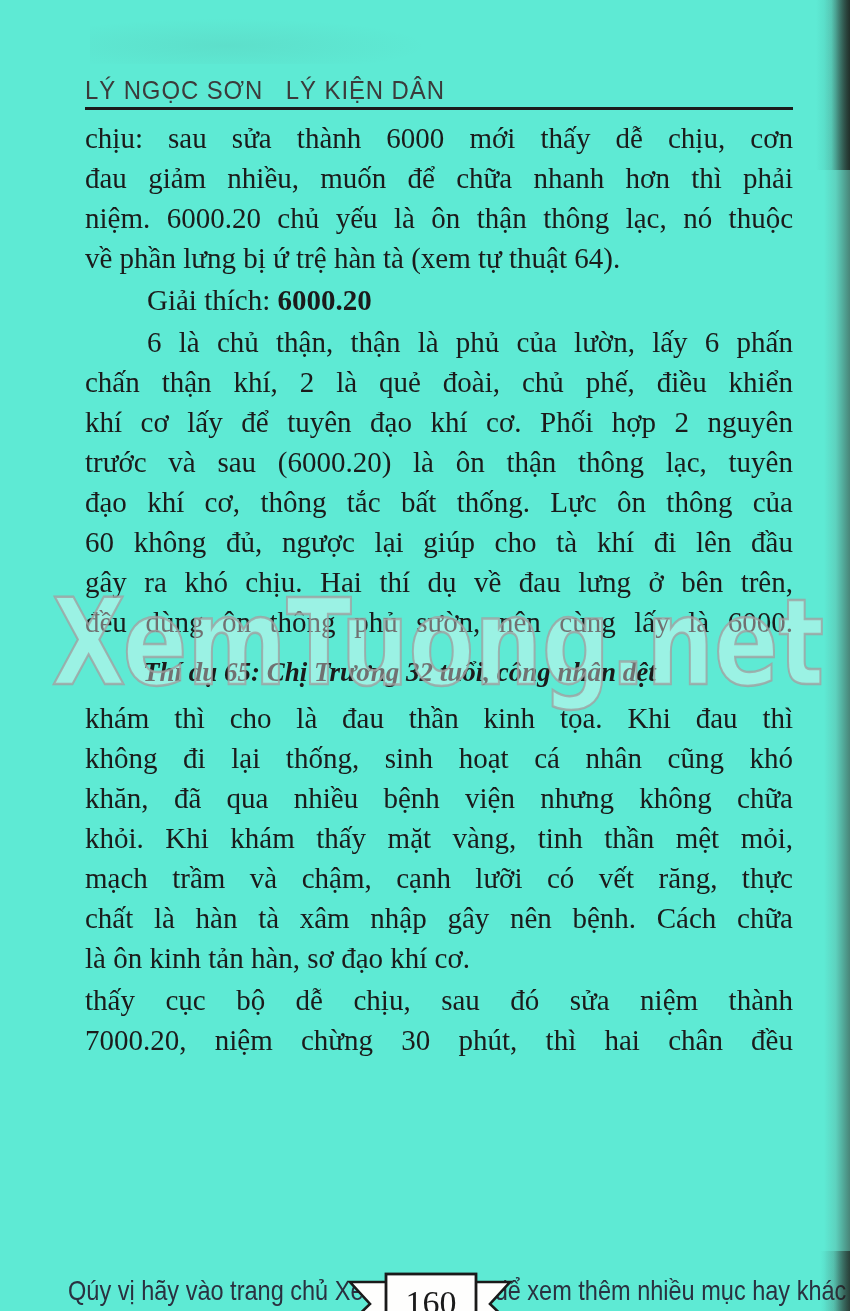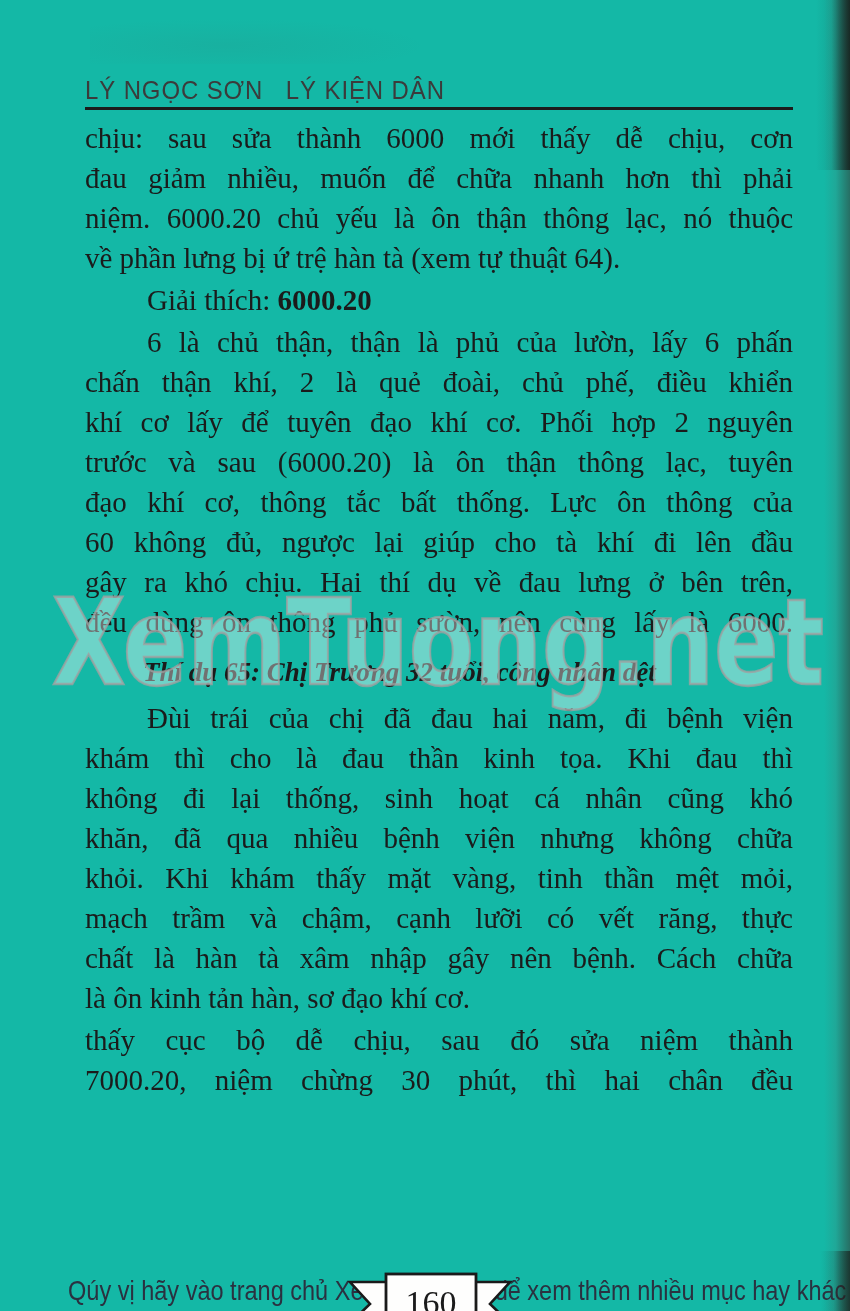--- a/index.html
+++ b/index.html
@@ -1,19 +1,19 @@
 <!DOCTYPE html>
 <html><head>
 <meta charset="utf-8">
 <style>
   html,body{margin:0;padding:0;background:#e8e8e8;}
   .page{
     position:relative;
     width:850px;height:1311px;
-    background:#14b8a6;
+    background:#5eead4;
     overflow:hidden;
     font-family:"Liberation Serif", serif;
     color:#1b1b1b;
   }
   
   .smudge-top{
     position:absolute;left:90px;top:18px;width:340px;height:46px;
     background:radial-gradient(ellipse at 40% 60%, rgba(80,80,80,0.07), rgba(0,0,0,0) 70%);
     pointer-events:none;
   }
@@ -112,21 +112,20 @@
       <div class="ln">trước và sau (6000.20) là ôn thận thông lạc, tuyên</div>
       <div class="ln">đạo khí cơ, thông tắc bất thống. Lực ôn thông của</div>
       <div class="ln">60 không đủ, ngược lại giúp cho tà khí đi lên đầu</div>
       <div class="ln">gây ra khó chịu. Hai thí dụ về đau lưng ở bên trên,</div>
       <div class="ln">đều dùng ôn thông phủ sườn, nên cùng lấy là 6000.</div>
     </div>
 
     <div class="example-heading">Thí dụ 65: Chị Trương 32 tuổi, công nhân dệt</div>
 
     <div>
-      <div class="ln ind">Đùi trái của chị đã đau hai năm, đi bệnh viện</div>
       <div class="ln">khám thì cho là đau thần kinh tọa. Khi đau thì</div>
       <div class="ln">không đi lại thống, sinh hoạt cá nhân cũng khó</div>
       <div class="ln">khăn, đã qua nhiều bệnh viện nhưng không chữa</div>
       <div class="ln">khỏi. Khi khám thấy mặt vàng, tinh thần mệt mỏi,</div>
       <div class="ln">mạch trầm và chậm, cạnh lưỡi có vết răng, thực</div>
       <div class="ln">chất là hàn tà xâm nhập gây nên bệnh. Cách chữa</div>
       <div class="ln-left">là ôn kinh tản hàn, sơ đạo khí cơ.</div>
     </div>
 
     <div class="para-gap">

